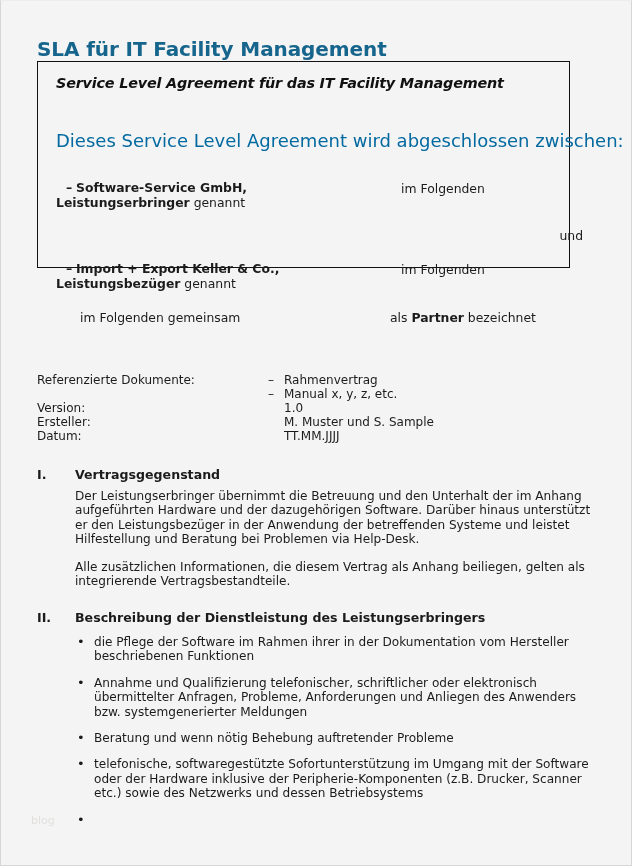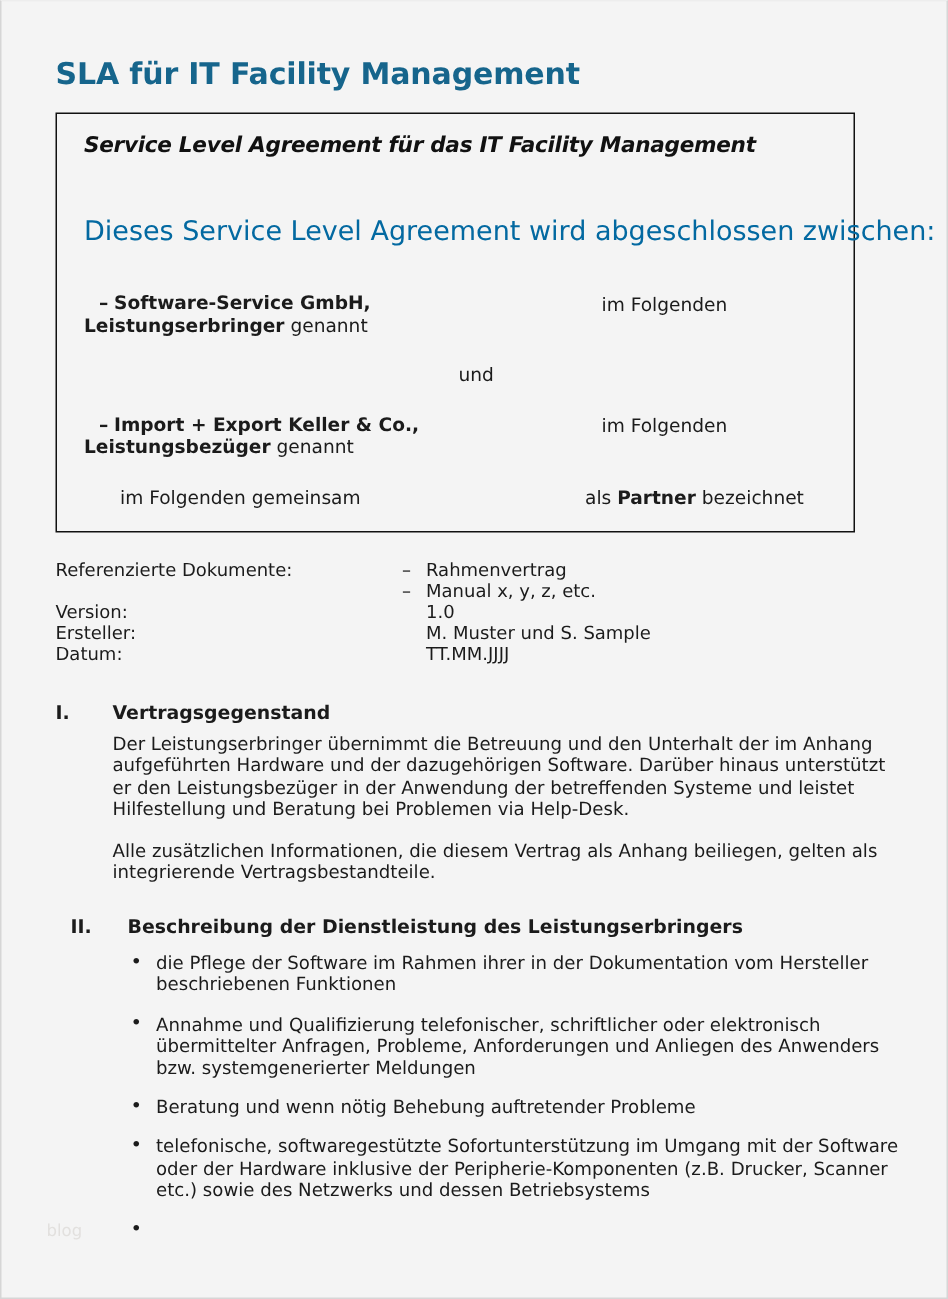--- a/index.html
+++ b/index.html
@@ -30,23 +30,23 @@
     top: 36px;
     font-size: 20px;
     font-weight: bold;
     color: #16658c;
     letter-spacing: -0.1px;
     white-space: nowrap;
   }
   .agreement-box {
     position: absolute;
     left: 36px;
-    top: 74px;
+    top: 60px;
     width: 533px;
-    height: 280px;
+    height: 207px;
     box-sizing: border-box;
     border: 1.5px solid #111111;
     background: transparent;
   }
   .box-title {
     position: absolute;
     left: 18px;
     top: 13px;
     font-size: 14.4px;
     font-weight: bold;
@@ -96,21 +96,21 @@
     position: absolute;
     left: 363px;
     top: 0;
     white-space: nowrap;
   }
   .und-line {
     position: absolute;
     left: 0;
     top: 166px;
     width: 100%;
-    text-align: center;
+    text-align: right;
     font-size: 12.4px;
     color: #1b1b1b;
   }
   .und-inner {
     position: relative;
     left: 14px;
   }
   .joint-line {
     position: absolute;
     left: 0;
@@ -273,21 +273,21 @@
     <div class="section-head">
       <span class="section-num">I.</span>
       <span>Vertragsgegenstand</span>
     </div>
     <div class="section-body">
       <p>Der Leistungserbringer übernimmt die Betreuung und den Unterhalt der im Anhang aufgeführten Hardware und der dazugehörigen Software. Darüber hinaus unterstützt er den Leistungsbezüger in der Anwendung der betreffenden Systeme und leistet Hilfestellung und Beratung bei Problemen via Help-Desk.</p>
       <p>Alle zusätzlichen Informationen, die diesem Vertrag als Anhang beiliegen, gelten als integrierende Vertragsbestandteile.</p>
     </div>
   </div>
 
-  <div class="section" style="top:609px;margin-left:10px;">
+  <div class="section" style="top:609px;">
     <div class="section-head">
       <span class="section-num">II.</span>
       <span>Beschreibung der Dienstleistung des Leistungserbringers</span>
     </div>
     <div class="section-body">
       <ul class="bullets">
         <li><span class="dot">•</span><span>die Pflege der Software im Rahmen ihrer in der Dokumentation vom Hersteller beschriebenen Funktionen</span></li>
         <li><span class="dot">•</span><span>Annahme und Qualifizierung telefonischer, schriftlicher oder elektronisch übermittelter Anfragen, Probleme, Anforderungen und Anliegen des Anwenders bzw. systemgenerierter Meldungen</span></li>
         <li><span class="dot">•</span><span>Beratung und wenn nötig Behebung auftretender Probleme</span></li>
         <li><span class="dot">•</span><span>telefonische, softwaregestützte Sofortunterstützung im Umgang mit der Software oder der Hardware inklusive der Peripherie-Komponenten (z.B. Drucker, Scanner etc.) sowie des Netzwerks und dessen Betriebsystems</span></li>

